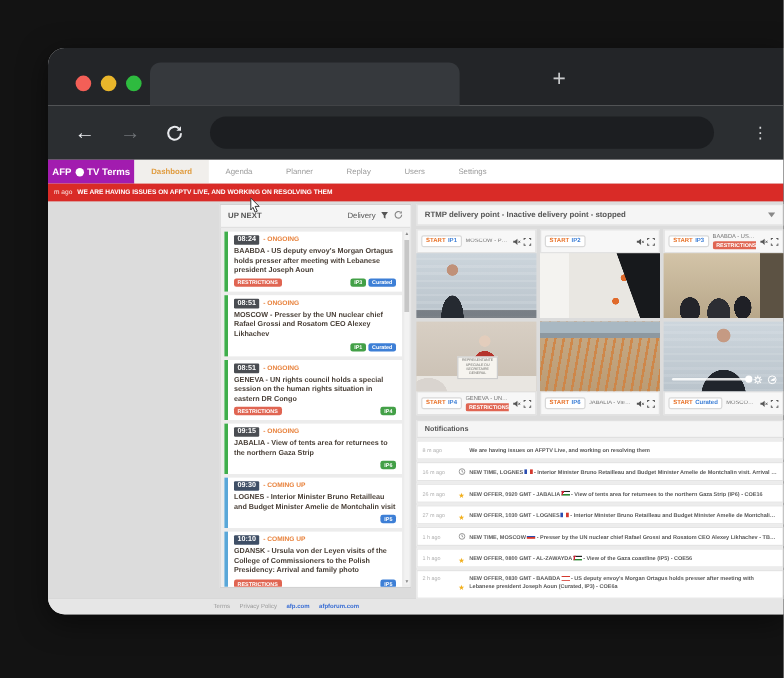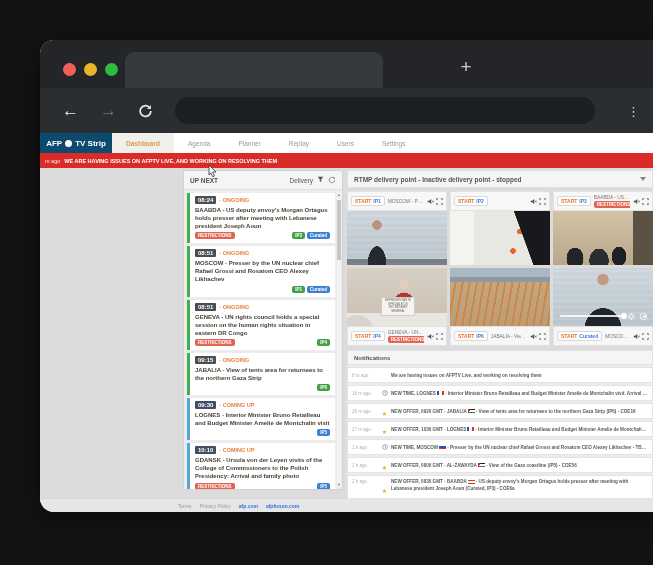--- a/index.html
+++ b/index.html
@@ -24,21 +24,21 @@
   .newtab{position:absolute;left:412px;top:13px;width:28px;height:28px;color:#c9cbcd;font-size:19px;line-height:28px;text-align:center;}
   .navbar{height:45px;background:#2b2e31;position:relative;flex:none;display:flex;align-items:center;}
   .nav-ic{position:absolute;font-size:17px;color:#e8eaed;top:50%;transform:translateY(-50%);}
   .nav-ic.back{left:22px}
   .nav-ic.fwd{left:60px;color:#6f7377}
   .nav-ic.reload{left:98px;width:15px;height:15px}
   .urlbar{position:absolute;left:135px;top:9px;width:420px;height:27px;background:#1c1e21;border-radius:14px;}
   .menu-dots{position:absolute;right:13px;top:50%;transform:translateY(-50%);color:#d4d6d8;font-size:13px;letter-spacing:0;}
   
   .appbar{height:20px;background:#ffffff;display:flex;align-items:stretch;flex:none;}
-  .logo{width:72px;background:#0c4a6e;color:#fff;display:flex;align-items:center;justify-content:center;gap:3px;font-size:8px;font-weight:bold;flex:none;}
+  .logo{width:72px;background:#a21caf;color:#fff;display:flex;align-items:center;justify-content:center;gap:3px;font-size:8px;font-weight:bold;flex:none;}
   .logo .dot{width:7px;height:7px;border-radius:50%;background:#fff;}
   .appnav{display:flex;align-items:stretch;}
   .appnav .item{font-size:6.5px;color:#9a9a9a;display:flex;align-items:center;padding:0 14px;}
   .appnav .item.active{background:#f1efec;color:#e09c3f;font-weight:bold;}
   .alertbar{height:15px;background:#d92b27;color:#fff;display:flex;align-items:center;gap:4px;padding-left:5px;font-size:5.5px;font-weight:bold;flex:none;}
   .alertbar .atime{font-weight:normal;opacity:.9}
   
   .content{flex:1;position:relative;background:#dcdcdc;}
   .panel{position:absolute;background:#fff;border:1px solid #d2d2d2;box-sizing:border-box;}
   .phead{background:#f5f5f5;border-bottom:1px solid #e0e0e0;display:flex;align-items:center;font-size:6.5px;color:#555;font-weight:bold;padding:0 6px;}
@@ -164,21 +164,21 @@
         </svg>
     </span>
     <div class="urlbar"></div>
     <span class="menu-dots">⋮</span>
   </div>
 
   <div class="appbar">
     <div class="logo">
       <span>AFP</span>
       <span class="dot"></span>
-      <span>TV Strip</span>
+      <span>TV Terms</span>
     </div>
     <div class="appnav">
       <span class="item active">Dashboard</span>
       <span class="item">Agenda</span>
       <span class="item">Planner</span>
       <span class="item">Replay</span>
       <span class="item">Users</span>
       <span class="item">Settings</span>
     </div>
   </div>

